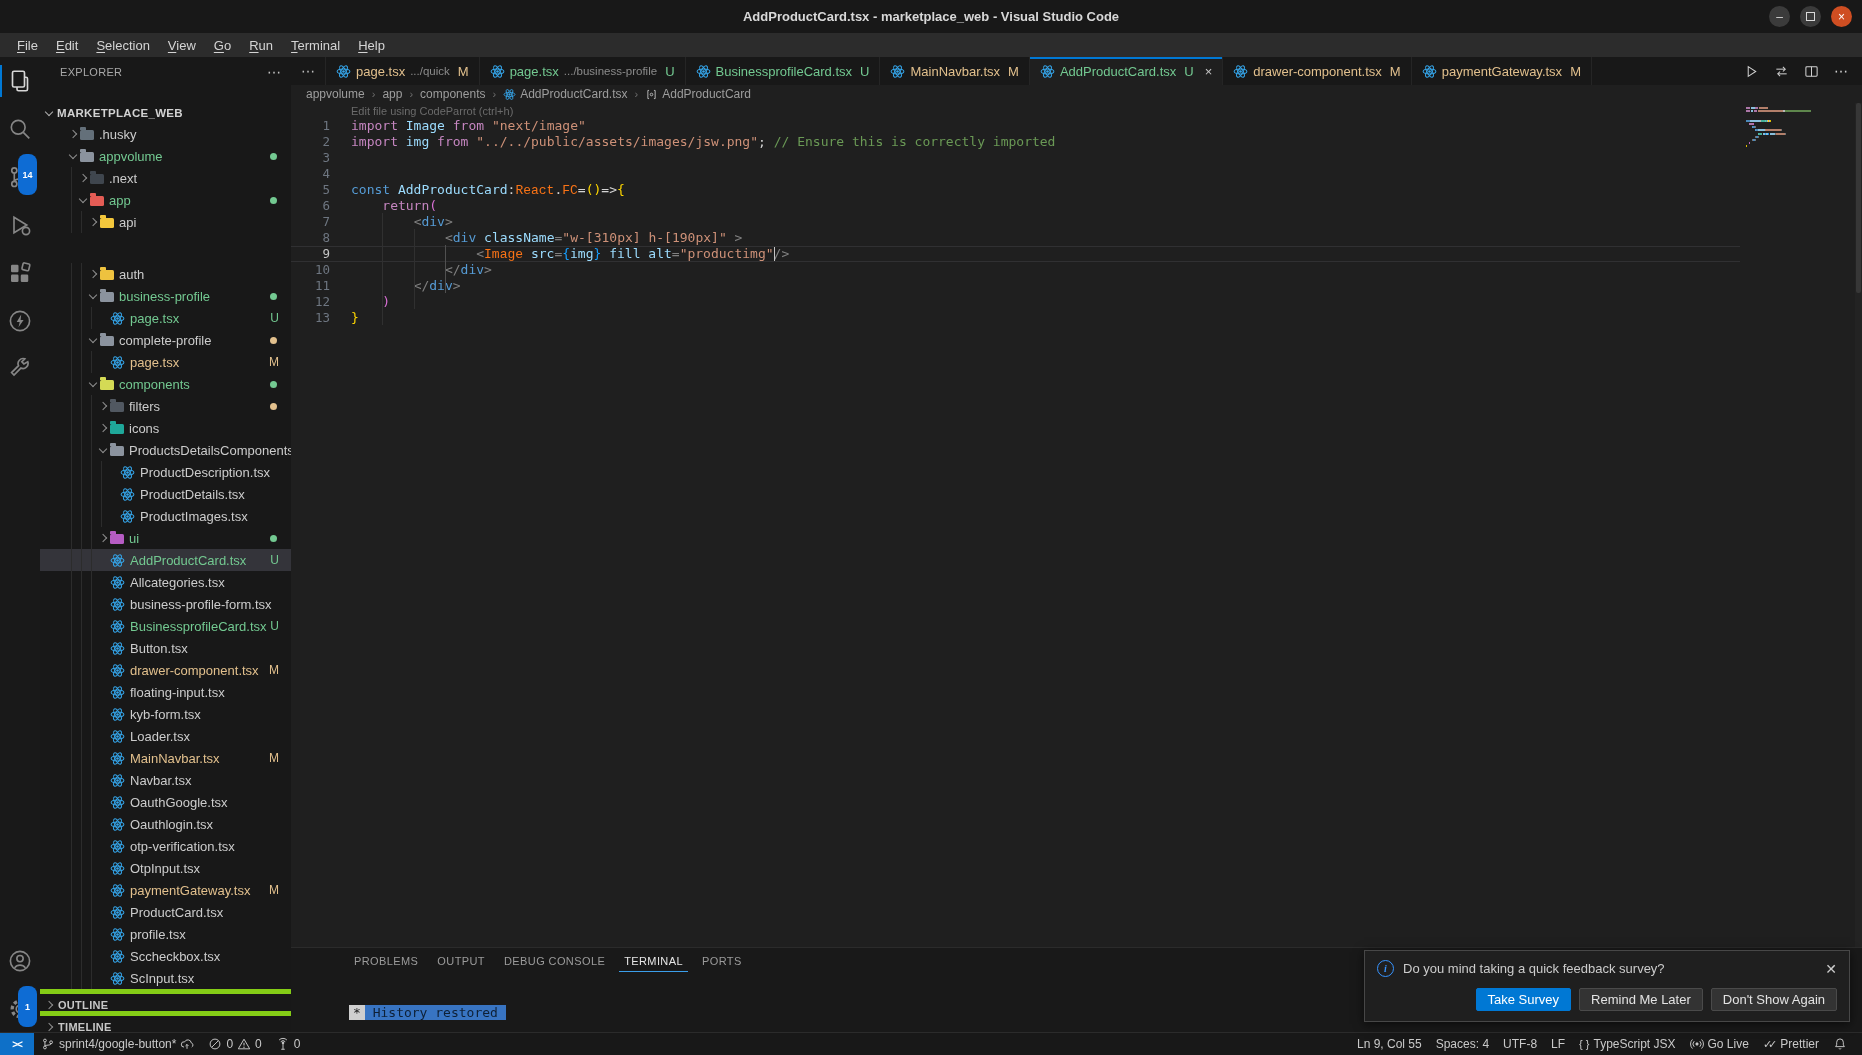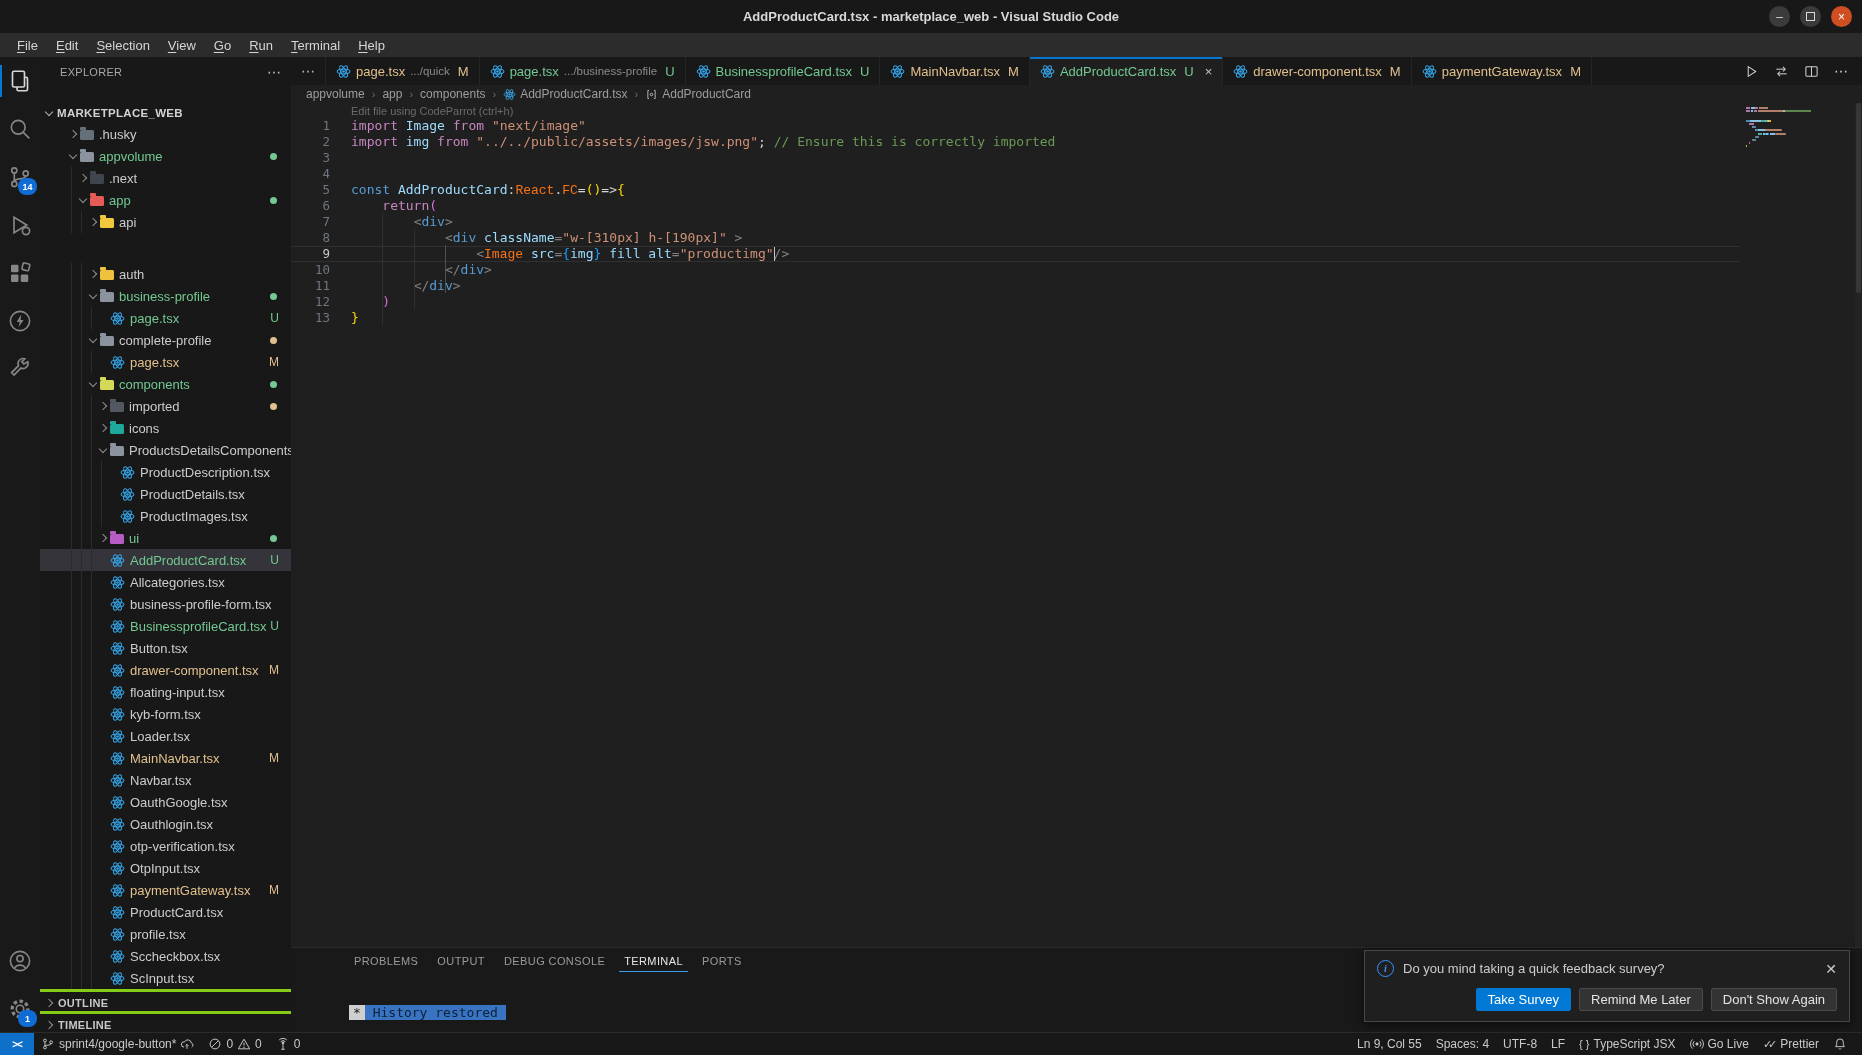--- a/index.html
+++ b/index.html
@@ -19,21 +19,21 @@
            display:flex;align-items:center;padding-left:8px;}
   .menu-item{font-size:13px;color:#d4d4d4;padding:0 9px;}
   .menu-item u{text-decoration:underline;text-underline-offset:2px;}
   
   .activitybar{position:absolute;left:0;top:57px;width:40px;bottom:22px;background:#191919;
                display:flex;flex-direction:column;align-items:center;}
   .act-item{position:relative;width:40px;height:48px;display:flex;align-items:center;justify-content:center;}
   .act-item.active::before{content:"";position:absolute;left:0;top:8px;bottom:8px;width:2px;background:#0078d4;}
   .act-badge{position:absolute;right:3px;bottom:6px;min-width:15px;height:17px;border-radius:8px;
              background:#0e6cd4;color:#fff;font-size:9px;display:flex;align-items:center;
-             justify-content:center;padding:0 2px;font-weight:bold;}
+             justify-content:center;padding:12px 2px;font-weight:bold;}
   .act-spacer{flex:1;}
   
   .sidebar{position:absolute;left:40px;top:57px;width:251px;bottom:22px;background:#181818;
            border-right:1px solid #2a2a2a;overflow:hidden;}
   .sb-header{position:absolute;left:0;top:0;right:0;height:30px;display:flex;align-items:center;
              padding:0 10px 0 20px;}
   .sb-header-label{font-size:11px;color:#a8a8a8;letter-spacing:.3px;flex:1;}
   .sb-more{color:#c0c0c0;font-size:14px;}
   .root-row{position:absolute;left:0;top:45px;right:0;height:21px;display:flex;align-items:center;
             padding-left:6px;gap:5px;}
@@ -48,21 +48,21 @@
   .chev.dim{border-color:#8f8f8f;}
   .fold{width:14px;height:10px;border-radius:1.5px;position:relative;margin:1px 5px 0 0;flex:none;}
   .fold::before{content:"";position:absolute;top:-3px;left:0;width:6px;height:3px;background:inherit;
                 border-radius:1px 1px 0 0;}
   .ficon{width:15px;height:15px;margin-right:5px;flex:none;display:flex;align-items:center;justify-content:center;}
   .tlabel{white-space:nowrap;overflow:hidden;flex:1;}
   .tbadge{margin-right:12px;font-size:12px;flex:none;}
   .tdot{width:7px;height:7px;border-radius:50%;margin-right:14px;flex:none;}
   .guide{position:absolute;top:0;bottom:0;width:1px;background:#2c2c2c;}
   .green{color:#73c991;} .mod{color:#e2c08d;}
-  .sb-section{position:absolute;left:0;right:0;height:22px;border-top:3px solid #84cc16;
+  .sb-section{position:absolute;left:0;right:0;height:22px;border-top:5px solid #84cc16;
               display:flex;align-items:center;padding-left:6px;gap:6px;background:#181818;}
   .sb-section-label{font-size:11px;font-weight:bold;color:#c7c7c7;letter-spacing:.3px;}
   
   .editor-region{position:absolute;left:291px;top:57px;right:0;bottom:22px;background:#1f1f1f;}
   .tabbar{position:absolute;left:0;top:0;right:0;height:28px;background:#181818;display:flex;align-items:stretch;}
   .tab-overflow{width:34px;display:flex;align-items:center;justify-content:center;color:#bdbdbd;
                 border-right:1px solid #252525;font-size:14px;flex:none;}
   .tab{display:flex;align-items:center;padding:0 10px;border-right:1px solid #252525;
        font-size:13px;gap:5px;background:#181818;position:relative;flex:none;}
   .tab.active{background:#1f1f1f;}
@@ -386,21 +386,21 @@
           <span class="tdot" style="background: rgb(115, 201, 145);"></span>
         </div>
         <div class="trow" style="padding-left: 56px;">
           <div class="guide" style="left: 31px;"></div>
           <div class="guide" style="left: 41px;"></div>
           <div class="guide" style="left: 51px;"></div>
           <span class="chevbox">
             <span class="chev dim"></span>
           </span>
           <span class="fold" style="background: rgb(81, 88, 97);"></span>
-          <span class="tlabel">imported</span>
+          <span class="tlabel">filters</span>
           <span class="tdot" style="background: rgb(226, 192, 141);"></span>
         </div>
         <div class="trow" style="padding-left: 56px;">
           <div class="guide" style="left: 31px;"></div>
           <div class="guide" style="left: 41px;"></div>
           <div class="guide" style="left: 51px;"></div>
           <span class="chevbox">
             <span class="chev dim"></span>
           </span>
           <span class="fold" style="background: rgb(31, 168, 154);"></span>

